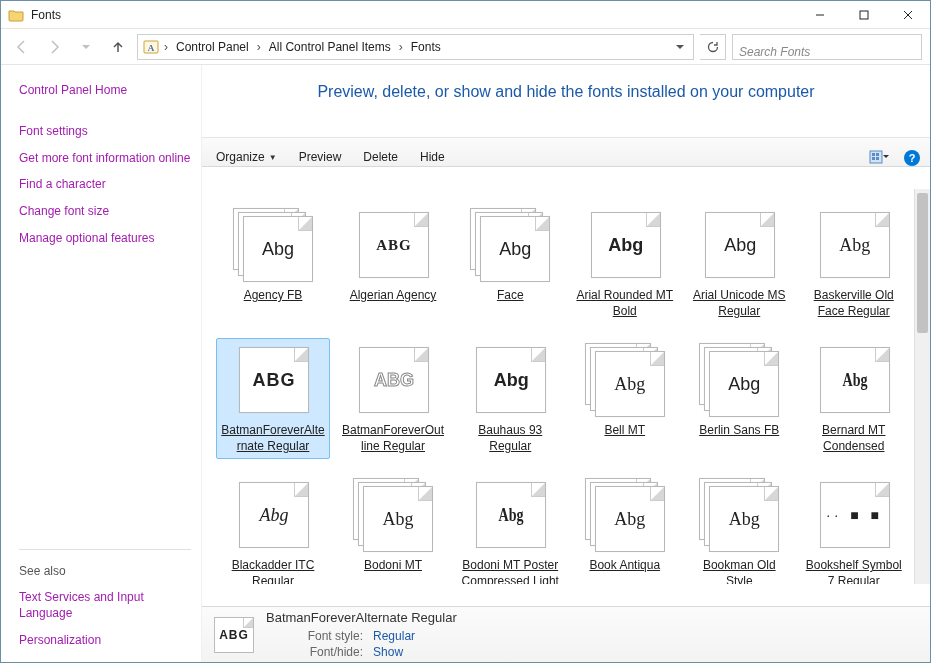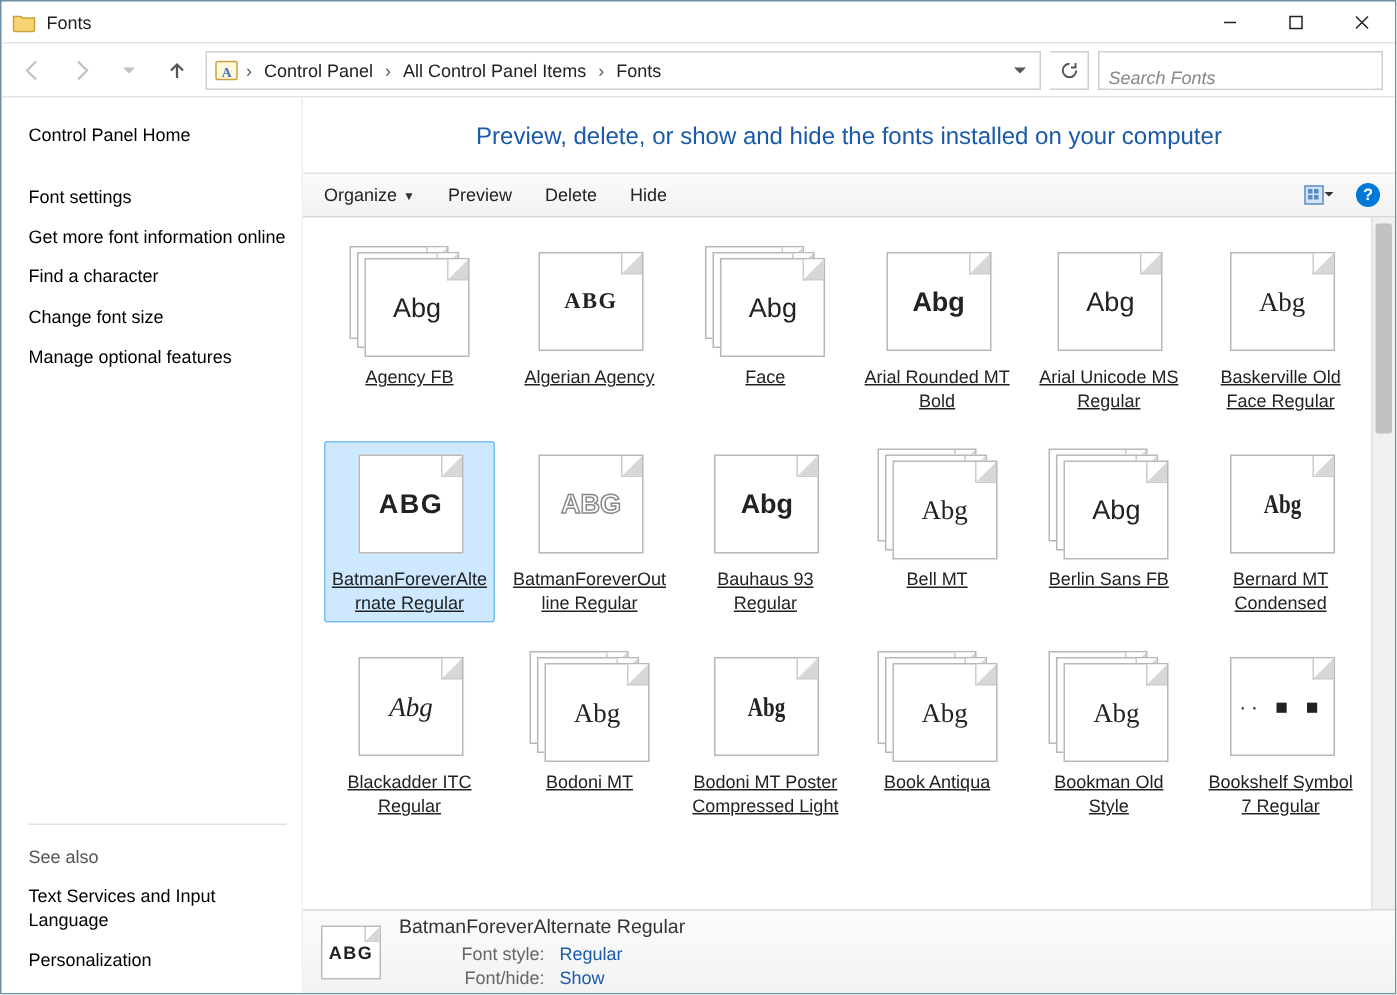--- a/index.html
+++ b/index.html
@@ -22,28 +22,28 @@
   .addrbox .flex { flex:1; }
   .addr-drop { width:18px; display:flex; justify-content:center; color:#555;}
   .refresh-btn { width:26px; height:26px; border:1px solid #cfcfcf; border-left:none; display:flex; align-items:center; justify-content:center;}
   .searchbox { width:190px; height:26px; border:1px solid #cfcfcf; display:flex; align-items:flex-end; padding:0 6px; color:#888;}
   .searchbox input { border:none; outline:none; font-size:12px; width:100%; font-family:inherit; color:#333;}
   .searchbox input::placeholder{ color:#888; font-style:italic;}
   
   .body { flex:1; display:flex; overflow:hidden;}
   
   .sidebar { width:200px; padding: 14px 10px 10px 18px; display:flex; flex-direction:column; gap:4px; font-size:12px;}
-  .sidebar a { color:#000000; text-decoration:none; display:block; padding:3px 0; line-height:1.4;}
+  .sidebar a { color:#a21caf; text-decoration:none; display:block; padding:3px 0; line-height:1.4;}
   .sidebar hr { border:none; border-top:1px solid #e0e0e0; margin:6px 0;}
   .sidebar .gap { flex:1;}
   .sidebar .seealso { color:#555; padding:4px 0;}
   
-  .main { flex:1; display:flex; flex-direction:column; border-left:1px solid #f0f0f0; overflow:hidden;}
+  .main { flex:1; display:flex; flex-direction:column; border-left:1px solid #f0f0f0; overflow:hidden;gap:22px;}
   .heading { text-align:center; color:#1a5aa8; font-size:16px; font-weight:400; padding:18px 10px 14px;}
-  .toolbar { height:30px; background:linear-gradient(#fbfbfb,#f2f2f2); border-top:1px solid #e4e4e4; border-bottom:1px solid #d8d8d8; display:flex; align-items:center; padding:0 10px; gap:14px; font-size:12px;}
+  .toolbar { height:30px; background:linear-gradient(#fbfbfb,#f2f2f2); border-top:1px solid #e4e4e4; border-bottom:1px solid #d8d8d8; display:flex; align-items:flex-end; padding:0 10px; gap:14px; font-size:12px;}
   .tbitem { display:flex; align-items:center; gap:4px; padding:2px 4px;}
   .tbitem .drop { font-size:8px; color:#333;}
   .toolbar .flex{flex:1;}
   .tb-icon{ width:22px; height:18px; display:flex; align-items:center; justify-content:center;}
   .help-icon{ width:16px; height:16px; border-radius:50%; background:#0078d7; color:#fff; display:flex; align-items:center; justify-content:center; font-size:11px; font-weight:bold;}
   
   .gridwrap { flex:1; display:flex; overflow:hidden;}
   .grid { flex:1; overflow-y:auto; padding:14px 6px 10px 14px; display:grid; grid-template-columns: repeat(6, 1fr); gap: 14px 6px; align-content:start;}
   .scrollbar { width:16px; background:#f0f0f0; border-left:1px solid #e0e0e0; position:relative;}
   .scrollthumb { position:absolute; left:2px; right:2px; top:4px; height:140px; background:#c2c2c2; border-radius:2px;}

